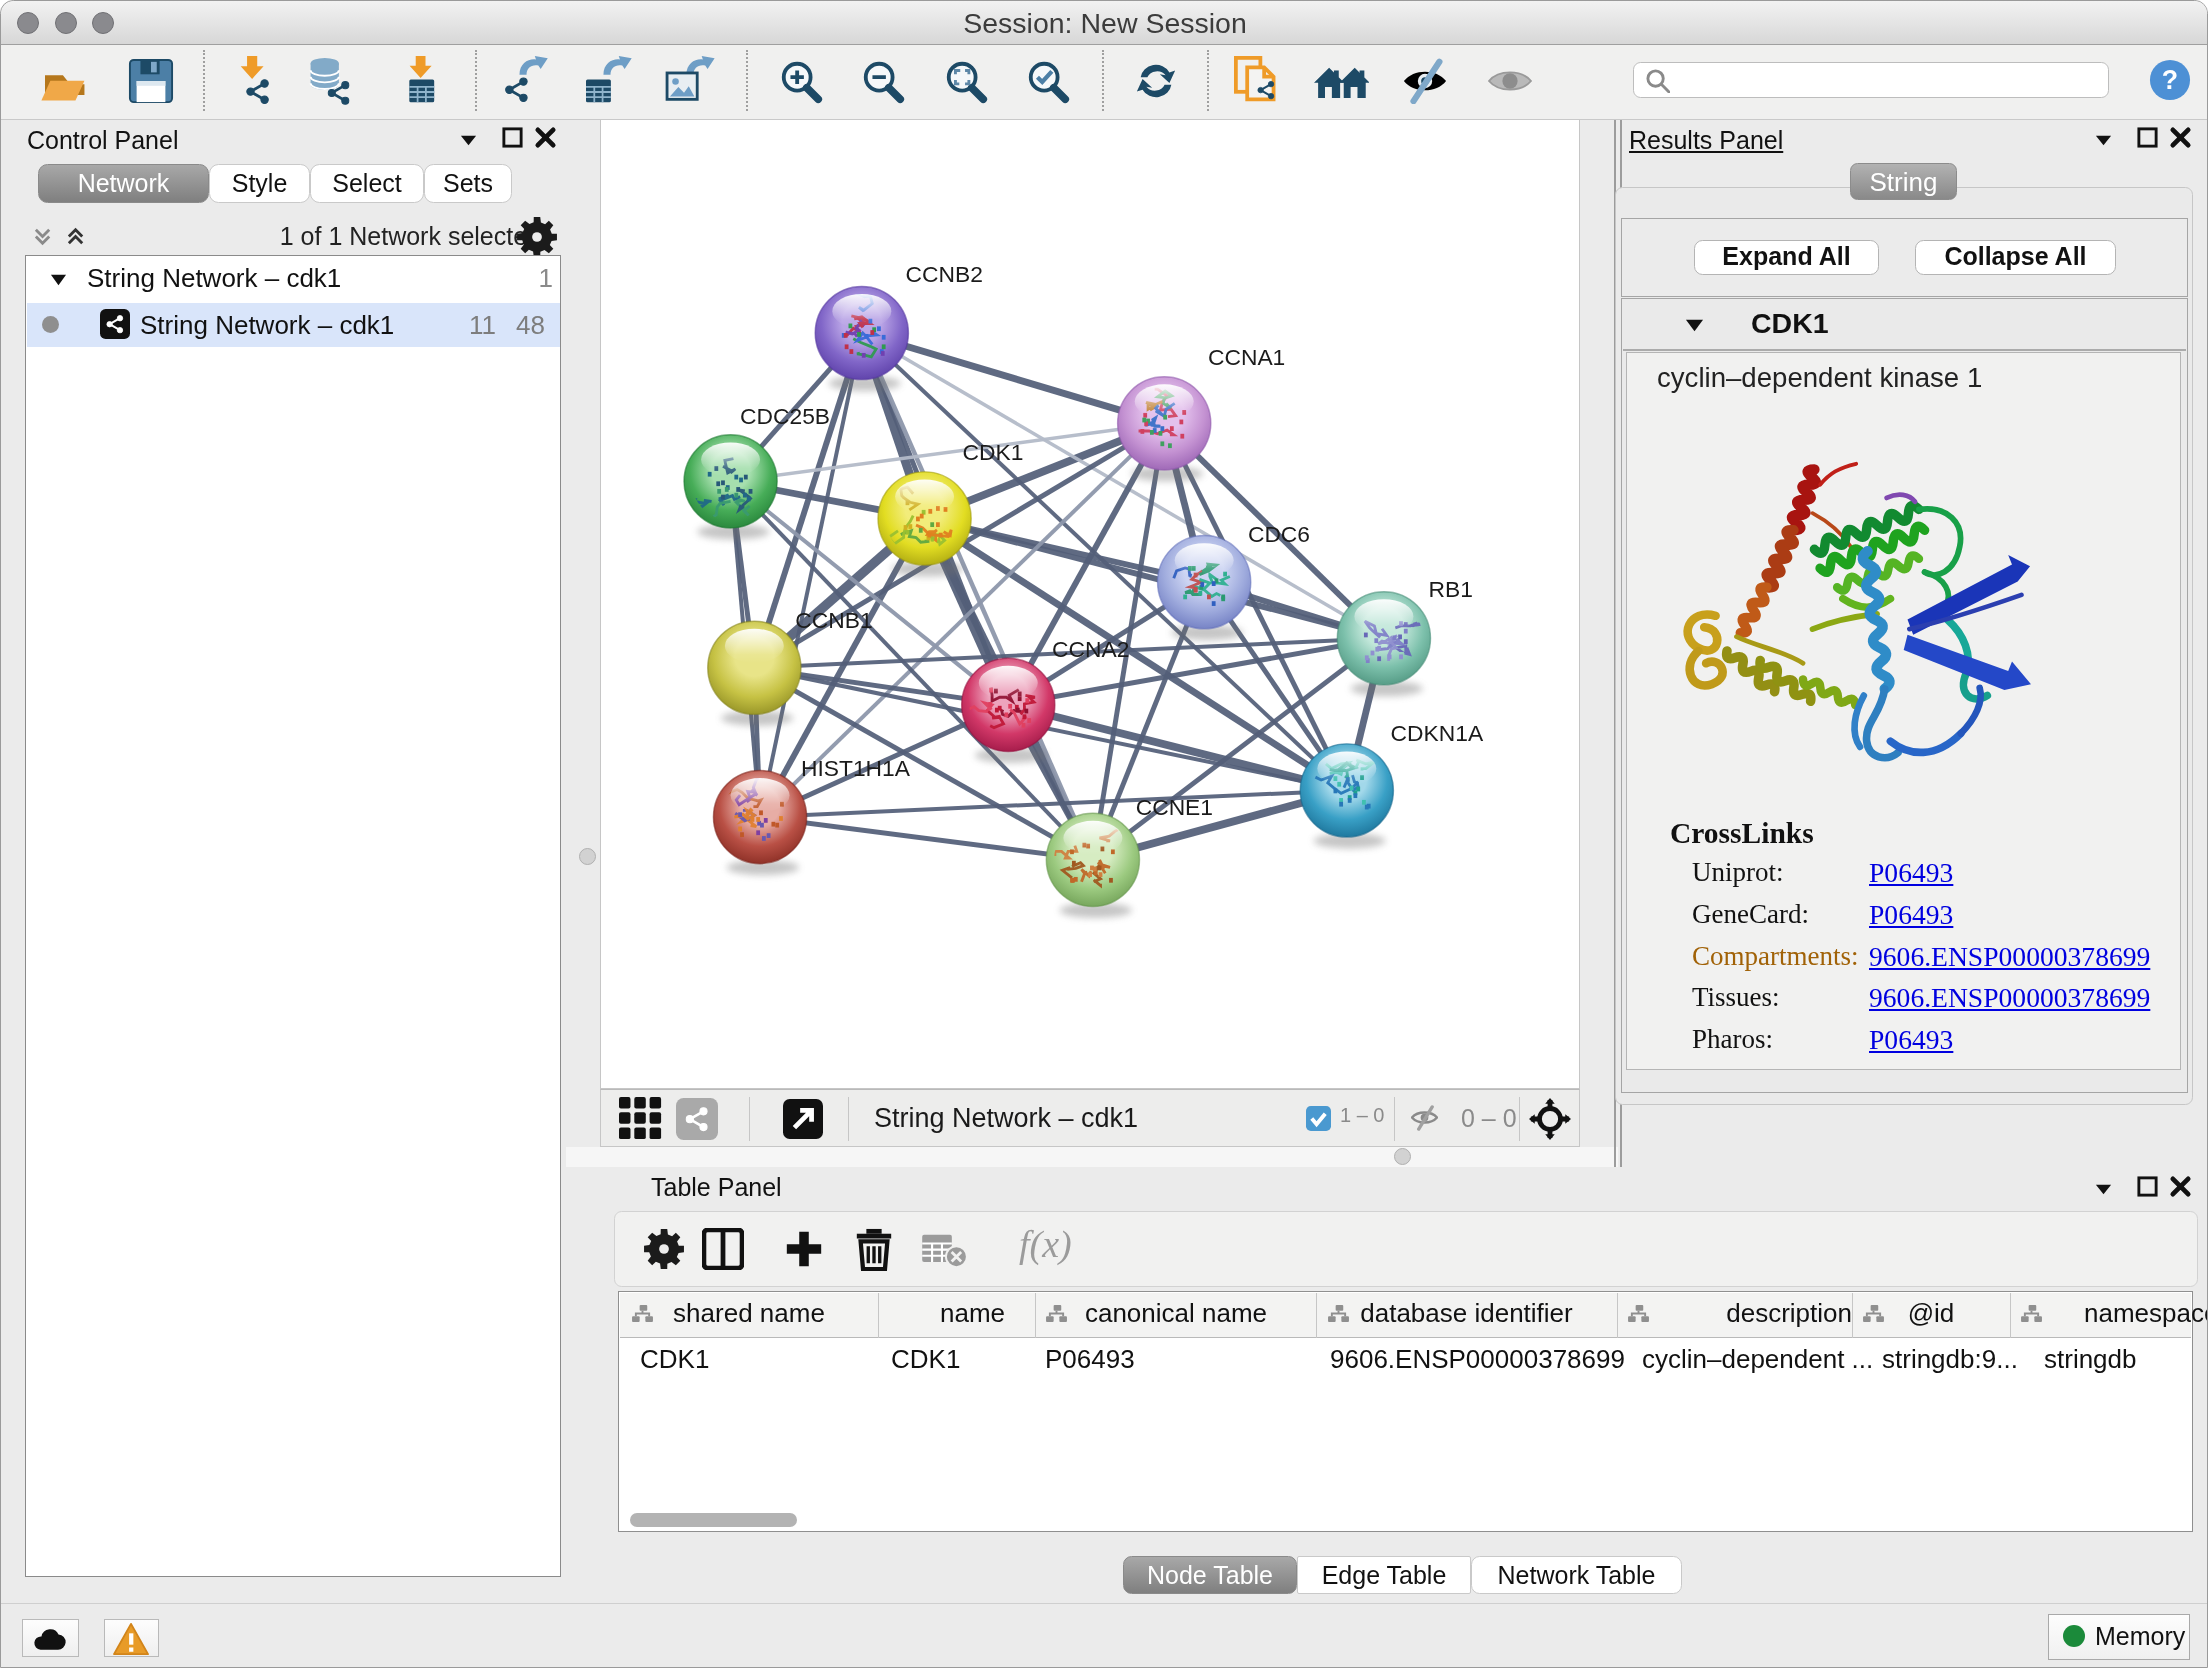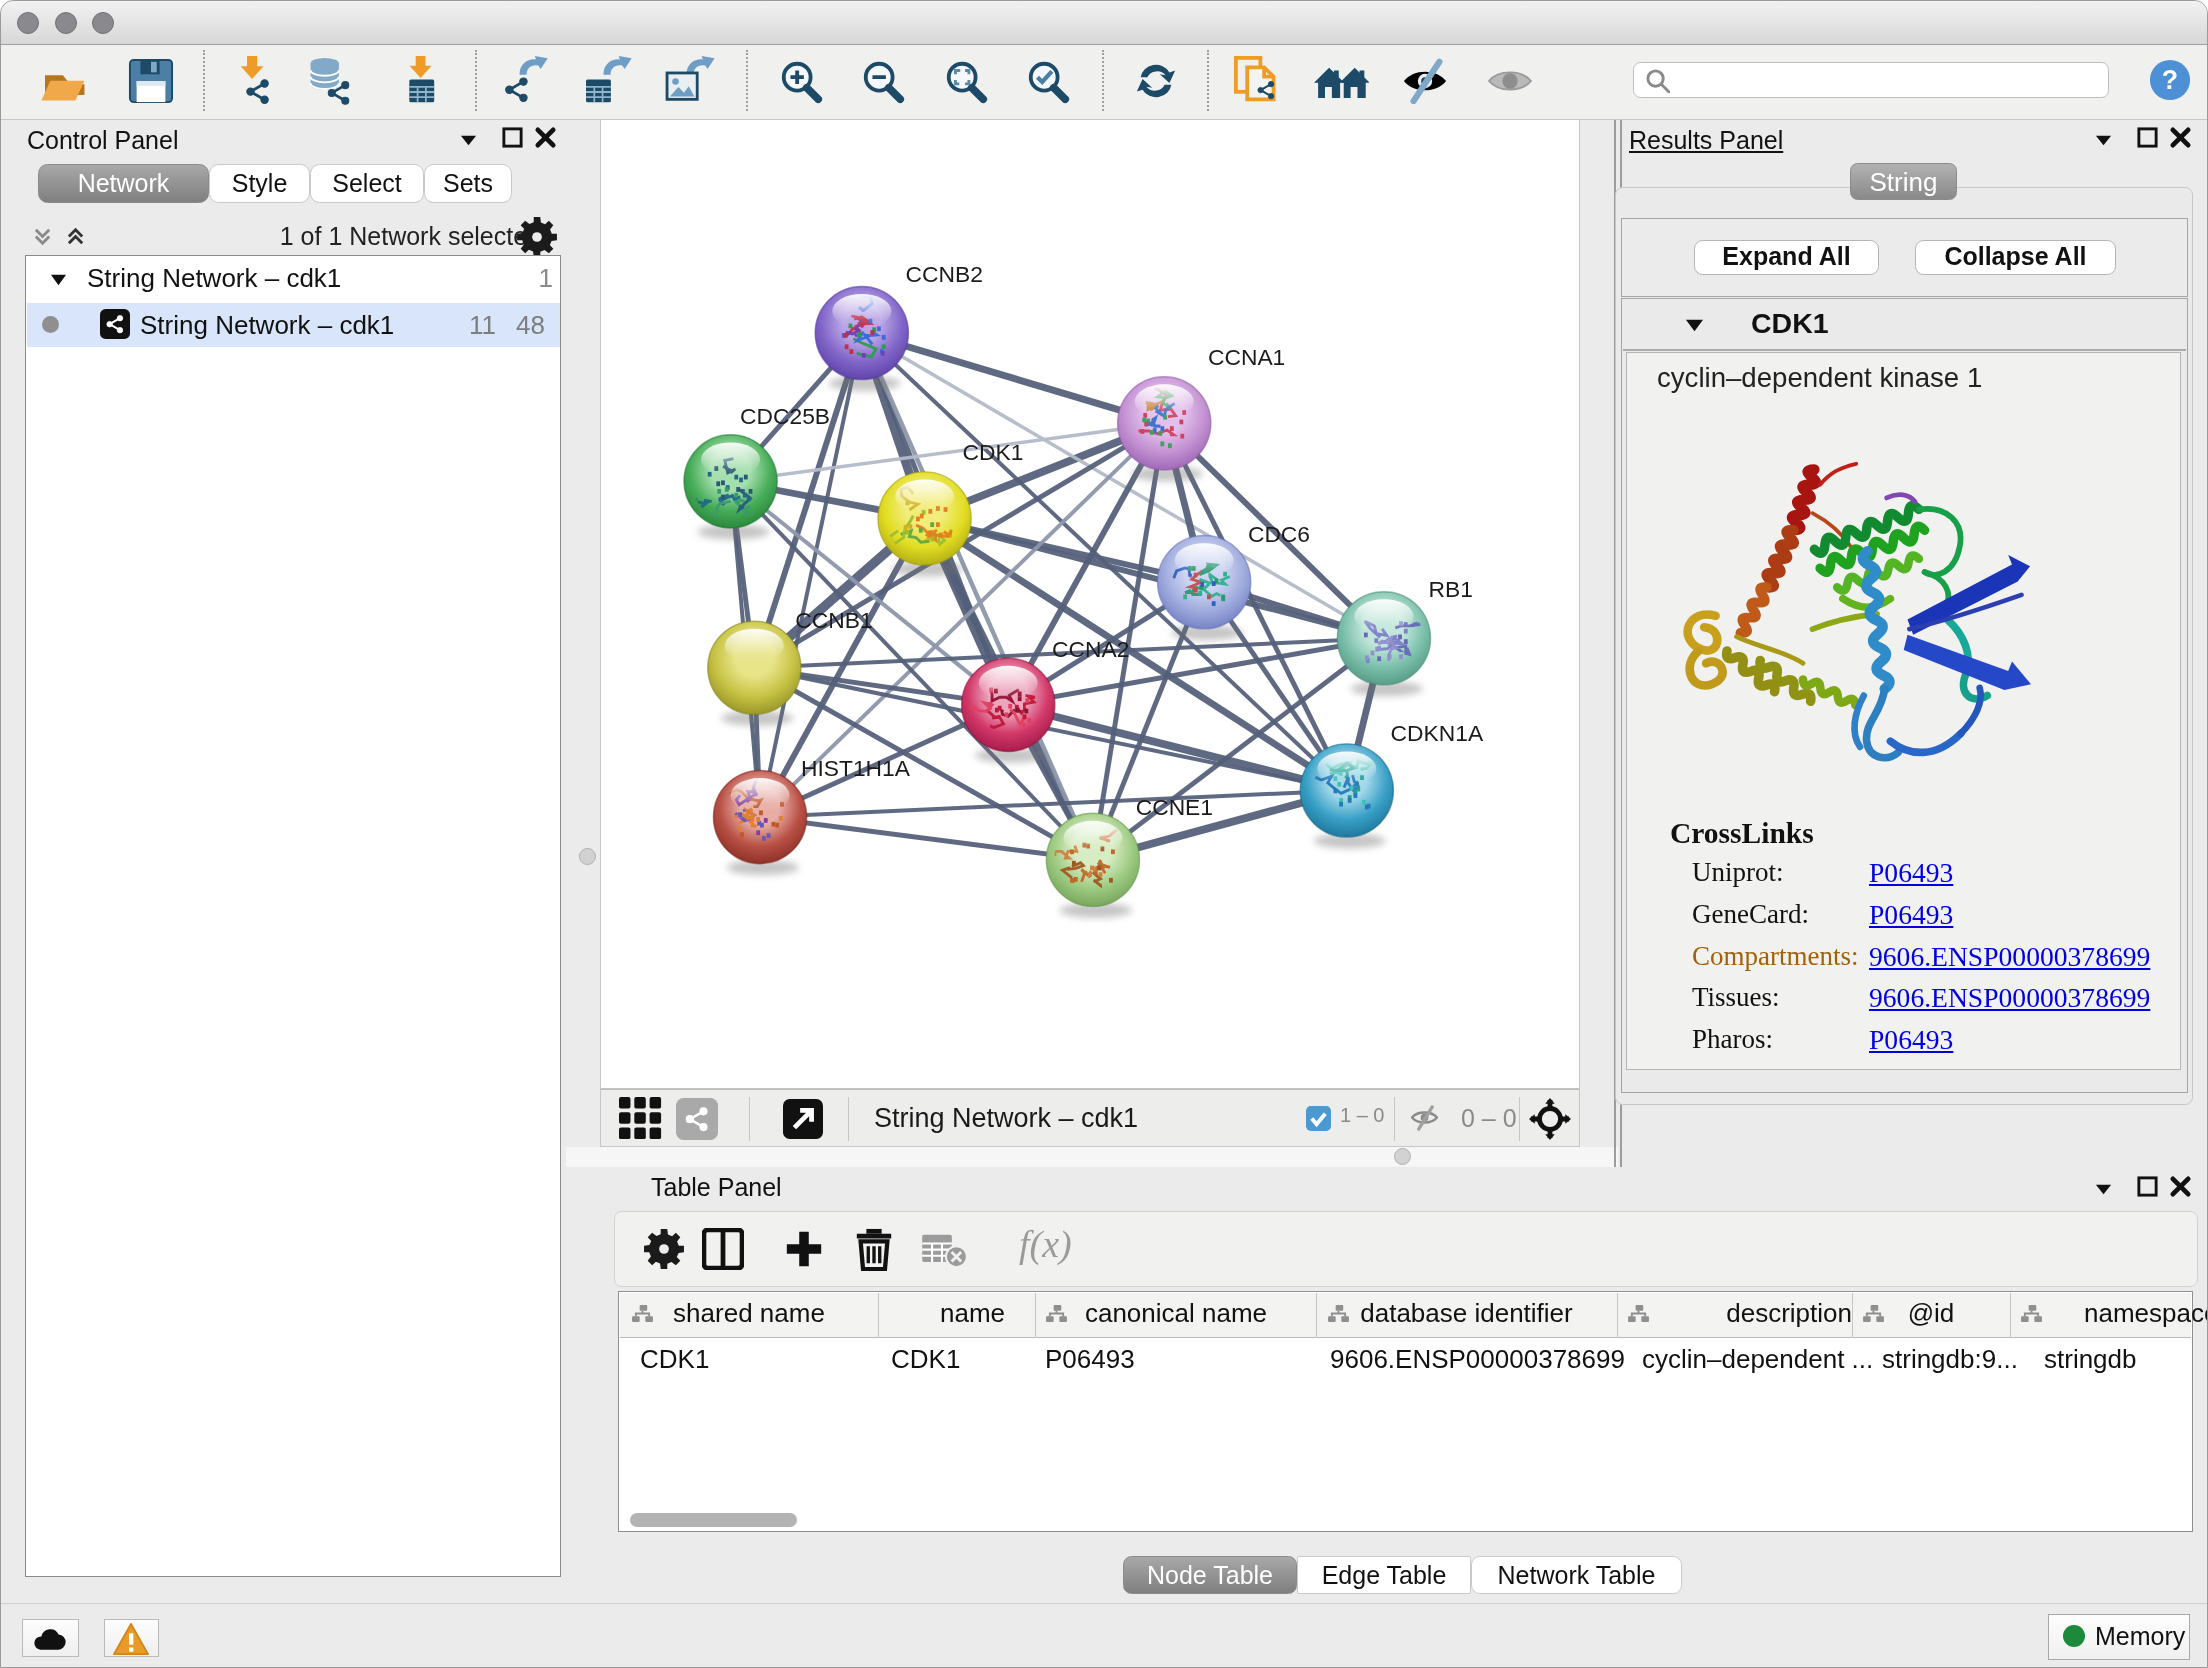--- a/index.html
+++ b/index.html
@@ -4,20 +4,21 @@
 *{box-sizing:border-box;}
 #app{position:relative;width:2208px;height:1668px;background:#ebebeb;font-family:"Liberation Sans",sans-serif;overflow:hidden;border:1px solid #9a9a9a;border-radius:13.3px 13.3px 0 0;}
 .seg{display:inline-block;text-align:center;font-size:25px;line-height:37px;background:#ffffff;border:1px solid #c9c9c9;color:#111;}
 .lnk{color:#0000e0;text-decoration:underline;}
 </style></head><body>
 <div id="app">
 <div style="position:absolute;left:0;top:0;width:2208px;height:44px;background:linear-gradient(#f2f2f2,#d7d7d7);border-bottom:1px solid #9f9f9f;border-radius:12.4px 12.4px 0 0;"></div>
 <div style="position:absolute;left:16px;top:10.5px;width:22px;height:22px;border-radius:50%;background:#8a8a8e;border:1px solid #707074;"></div>
 <div style="position:absolute;left:54px;top:10.5px;width:22px;height:22px;border-radius:50%;background:#8a8a8e;border:1px solid #707074;"></div>
 <div style="position:absolute;left:91px;top:10.5px;width:22px;height:22px;border-radius:50%;background:#8a8a8e;border:1px solid #707074;"></div>
+<div style="position:absolute;left:0;top:0;width:2208px;height:44px;text-align:center;font-size:28.5px;line-height:44px;color:#3c3c3c;">Session: New Session</div>
 <div style="position:absolute;left:0;top:44px;width:2208px;height:75px;background:#f0f0ef;border-bottom:1.9px solid #c9c9c9;"></div>
 <div style="position:absolute;left:35px;top:56px;width:51px;height:48px;"><svg width="51" height="48" viewBox="0 0 54 50" style="">
         <path d="M5 10 h10 l4 5 h8 v6 h-22 Z" fill="#b5771c" transform="scale(1.9)"></path>
         <path d="M3 24 l5 -11 h19 l-5 11 Z" fill="#f0a848" transform="scale(1.9)"></path>
       </svg></div>
 <div style="position:absolute;left:127px;top:57px;width:46px;height:46px;"><svg width="46" height="46" viewBox="0 0 48 48" style="">
         <rect x="2" y="2" width="44" height="44" rx="4" fill="#4c7fa6" stroke="#1d4a66" stroke-width="2"></rect>
         <path d="M46 2 l0 10 -10 -10 Z" fill="#ffffff" opacity="0"></path>
         <rect x="13" y="2" width="20" height="15" fill="#1d4a66"></rect>
         <rect x="24" y="4" width="6" height="11" fill="#7fa8c9"></rect>

